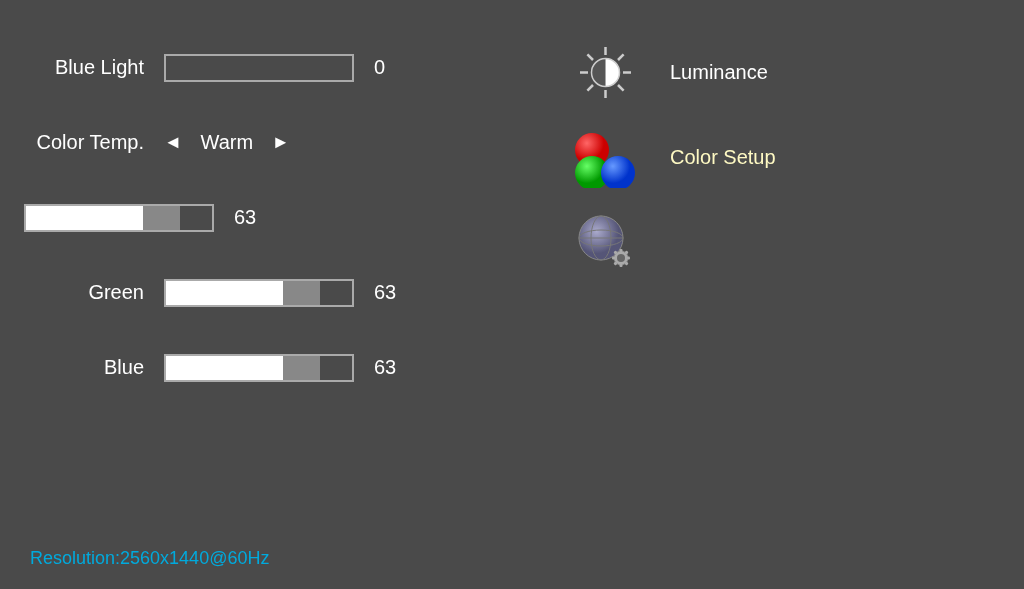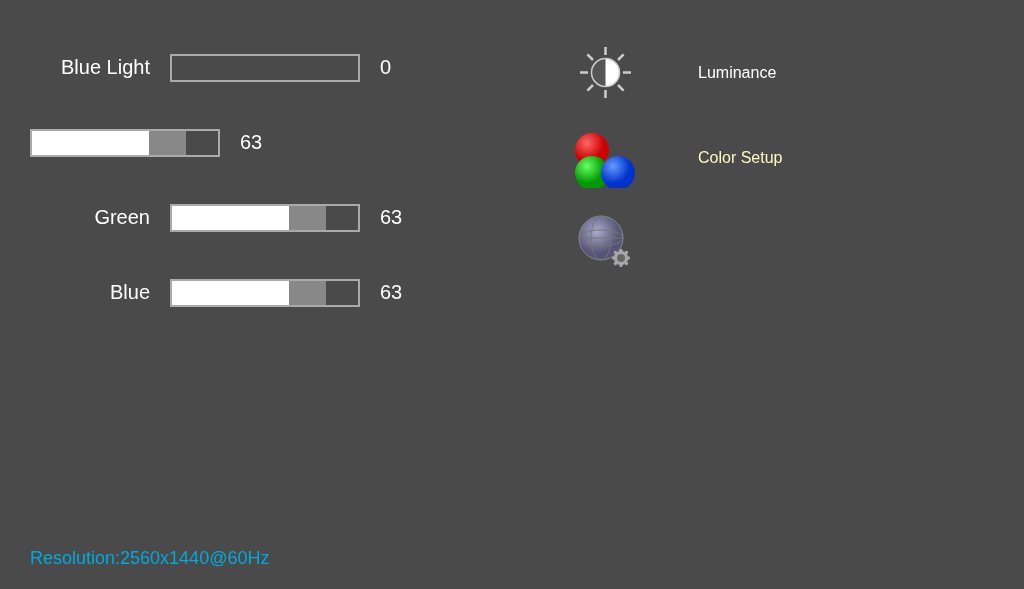--- a/index.html
+++ b/index.html
@@ -16,21 +16,21 @@
 
     .main-container {
       display: flex;
       width: 100%;
       height: 100%;
     }
 
     
     .left-panel {
       width: 530px;
-      padding: 40px 30px;
+      padding: 40px 24px;
       display: flex;
       flex-direction: column;
       gap: 20px;
     }
 
     .setting-row {
       display: flex;
       align-items: center;
       gap: 20px;
       min-height: 55px;
@@ -116,23 +116,22 @@
 
     .menu-icon {
       width: 70px;
       height: 70px;
       display: flex;
       align-items: center;
       justify-content: center;
     }
 
     .menu-label {
-      font-size: 16px;
-      color: #ffffff;
-      margin-left: 28px;
+      font-size: 20px;
+      color: #ffffff;
     }
 
     .menu-label.active {
       color: #fef9c3;
     }
 
     
     .footer {
       position: absolute;
       bottom: 20px;
@@ -161,20 +160,28 @@
   <div class="left-panel">
 
     <div class="setting-row">
       <div class="setting-label">Blue Light</div>
       <div class="slider-container">
         <div class="slider-empty"></div>
       </div>
       <div class="slider-value">0</div>
     </div>
 
+    <div class="setting-row">
+      <div class="setting-label">Color Temp.</div>
+      <div class="color-temp-control">
+        <div class="arrow-btn">◄</div>
+        <div class="color-temp-value">Warm</div>
+        <div class="arrow-btn">►</div>
+      </div>
+    </div>
 
     <div class="setting-row">
       <div class="slider-container">
         <div class="slider-track">
           <div class="slider-fill" style="width: 63%;"></div>
           <div class="slider-thumb" style="width: 20%; flex-shrink:0;"></div>
         </div>
       </div>
       <div class="slider-value">63</div>
     </div>

